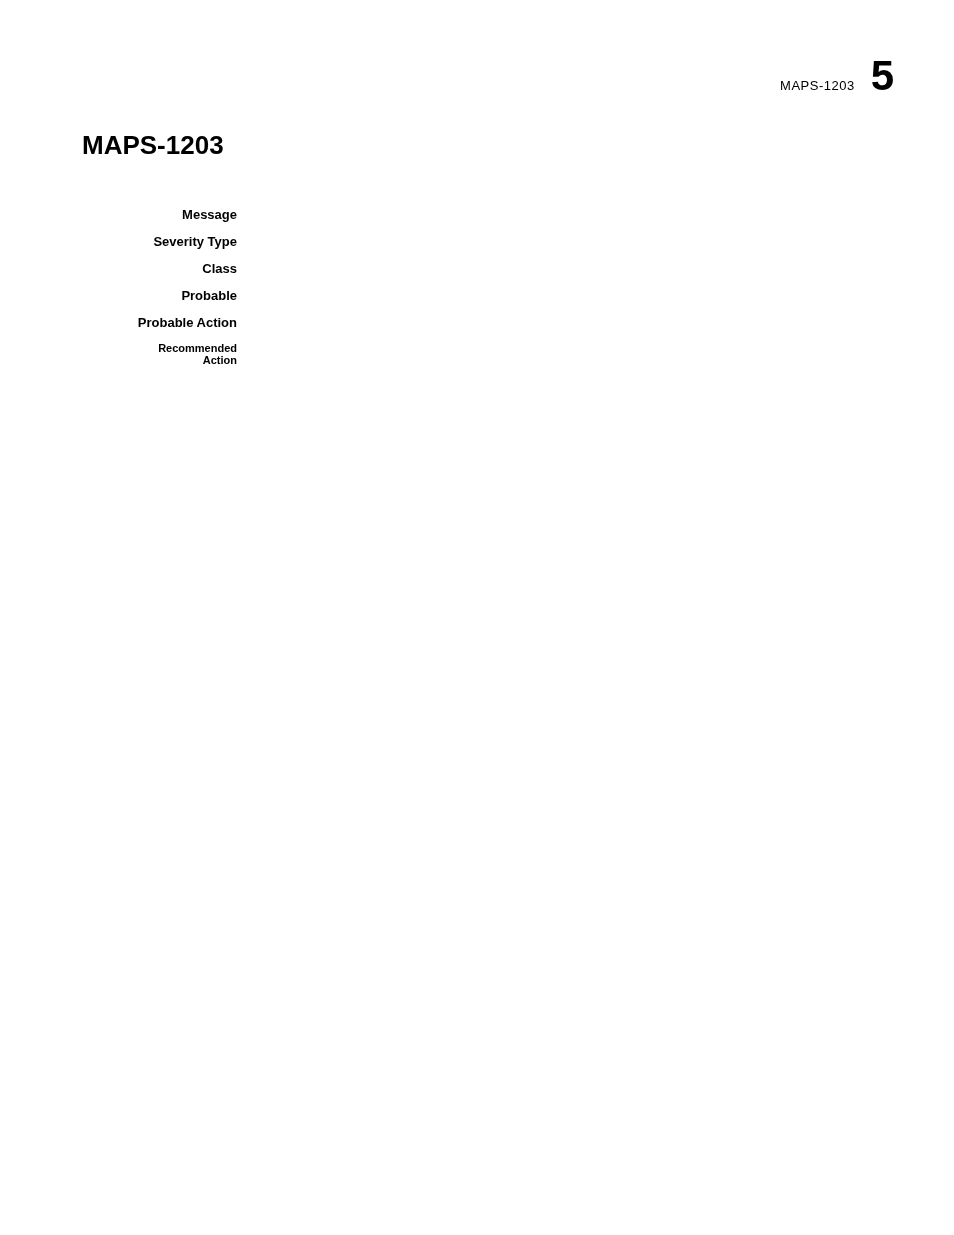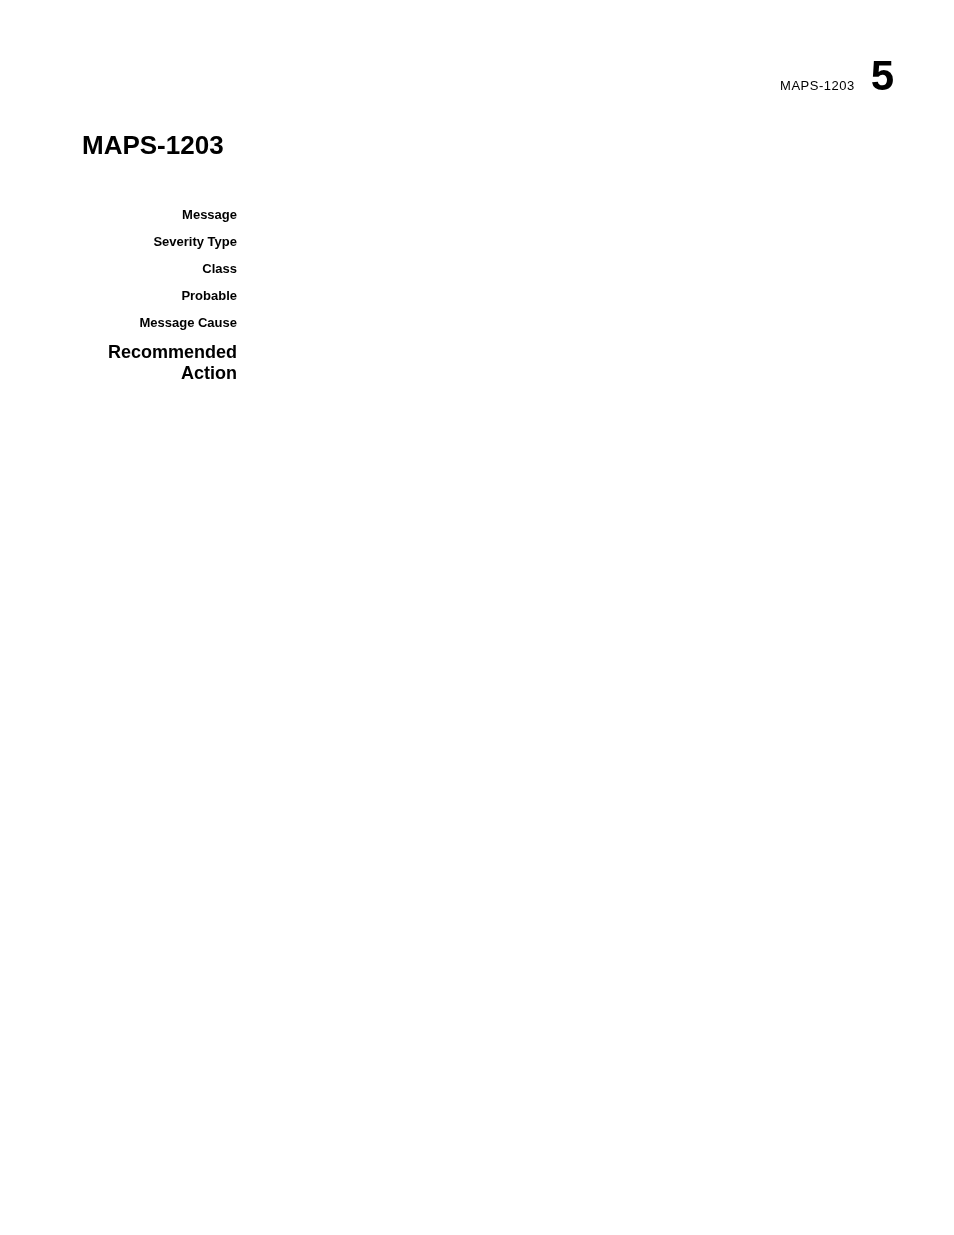--- a/index.html
+++ b/index.html
@@ -82,21 +82,21 @@
       font-size: 13px;
       color: #000;
       padding-top: 6px;
       padding-bottom: 6px;
       vertical-align: top;
     }
 
     .field-label-multiline {
       display: table-cell;
       width: 175px;
-      font-size: 18px;
+      font-size: 11px;
       font-weight: bold;
       color: #000;
       text-align: right;
       padding-right: 20px;
       padding-top: 6px;
       padding-bottom: 6px;
       vertical-align: top;
     }
   </style>
 </head>
@@ -126,21 +126,21 @@
       <div class="field-label">Class</div>
       <div class="field-value"></div>
     </div>
 
     <div class="field-row">
       <div class="field-label">Probable</div>
       <div class="field-value"></div>
     </div>
 
     <div class="field-row">
-      <div class="field-label">Message Cause</div>
+      <div class="field-label">Probable Action</div>
       <div class="field-value"></div>
     </div>
 
     <div class="field-row">
       <div class="field-label-multiline" style="text-align: right; padding-right: 20px;">Recommended<br>Action</div>
       <div class="field-value"></div>
     </div>
 
   </div>
 </div>

